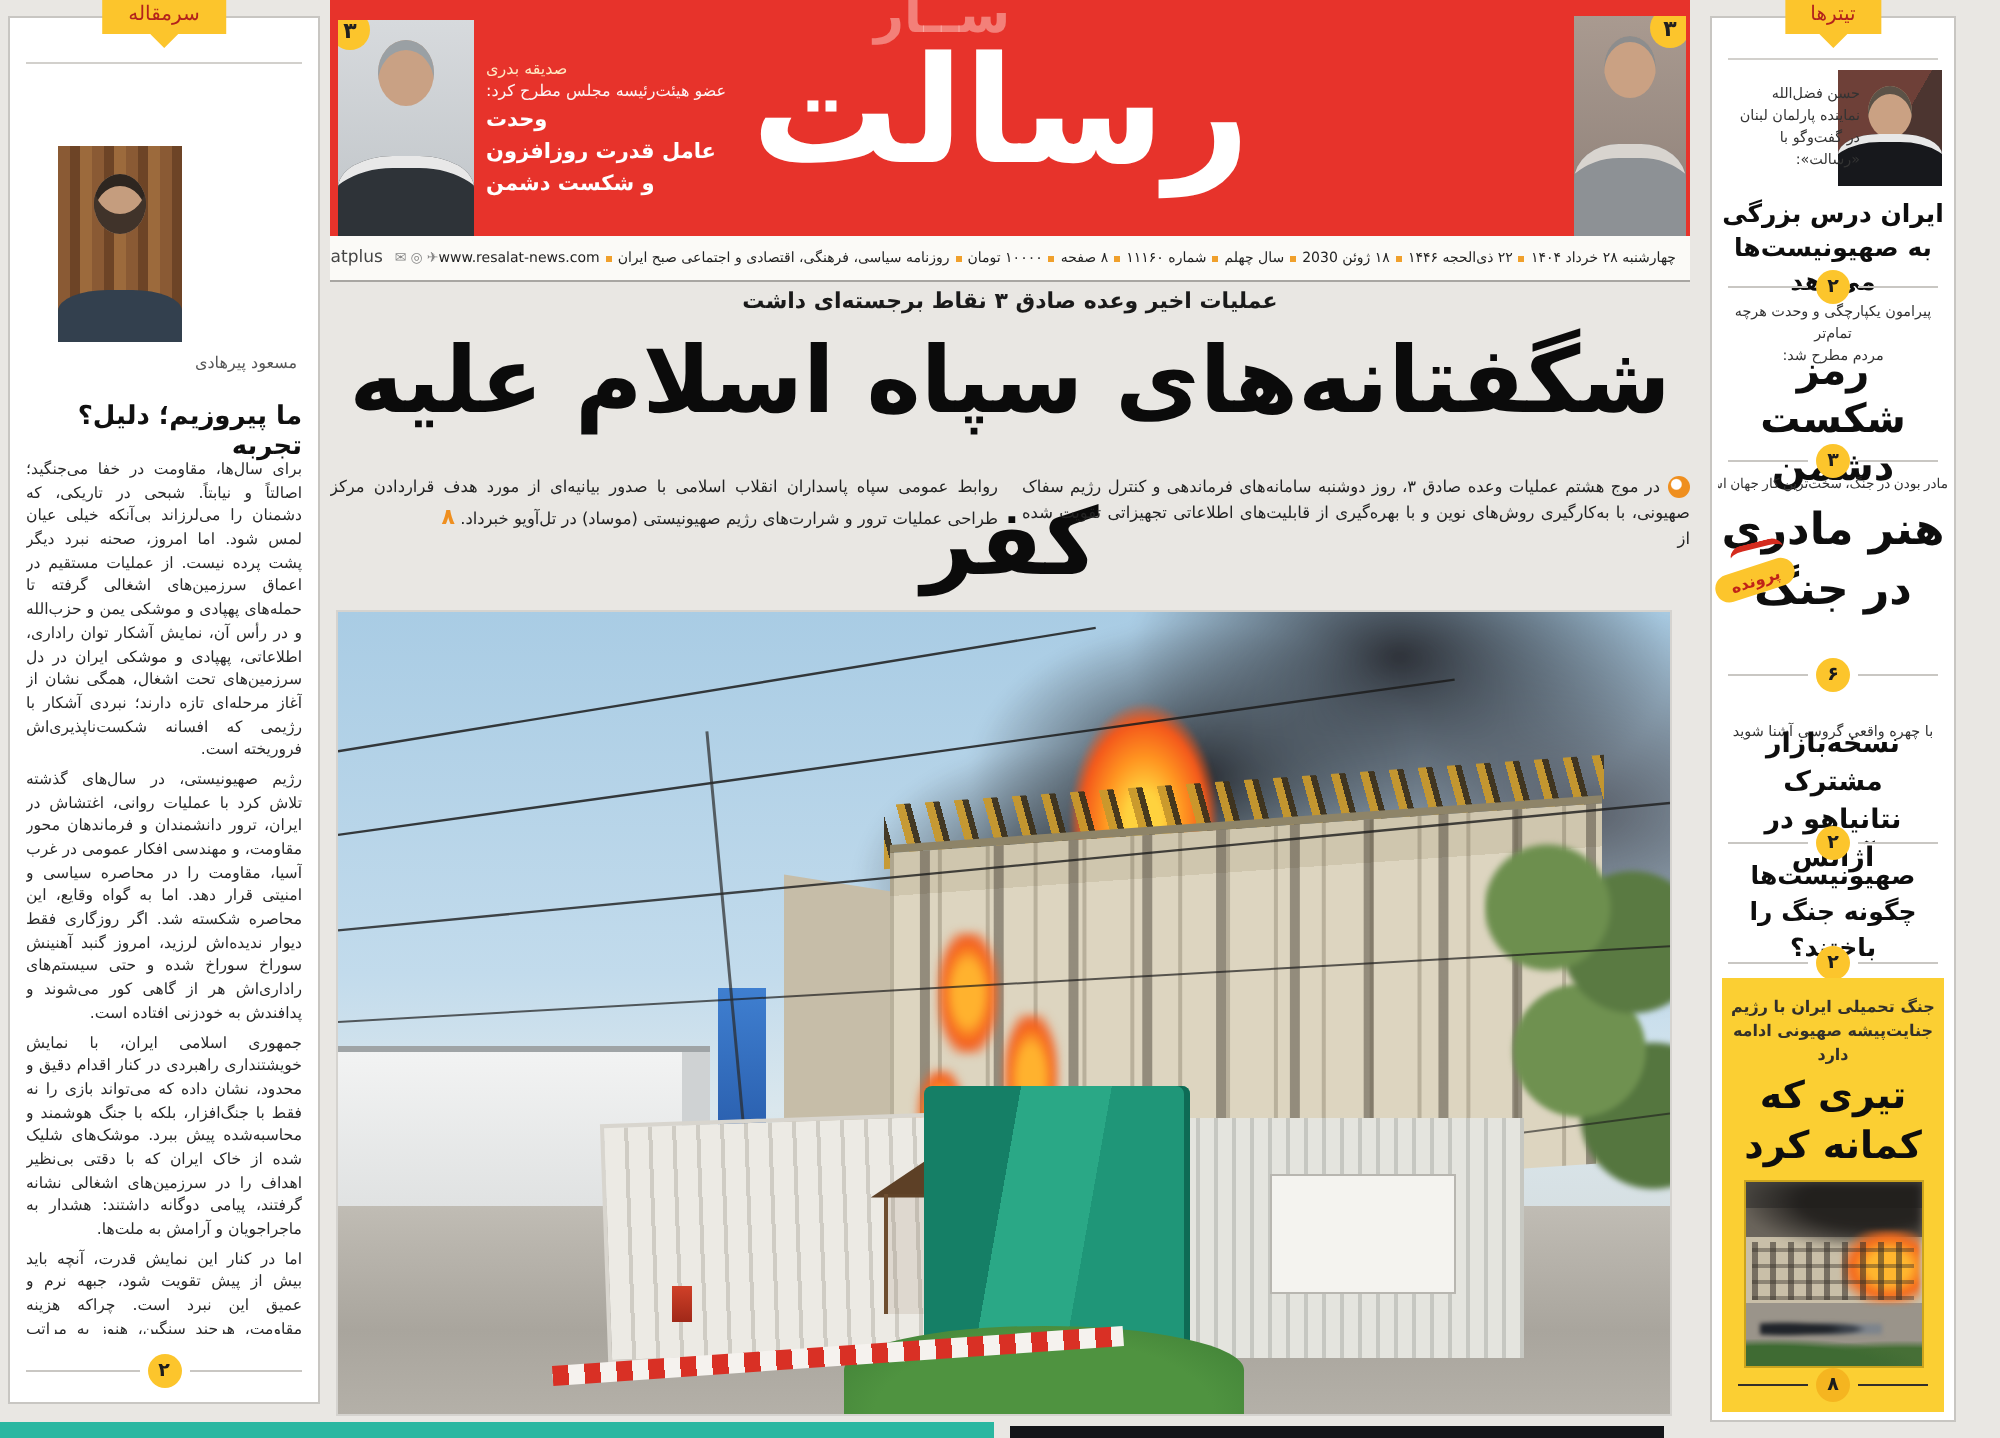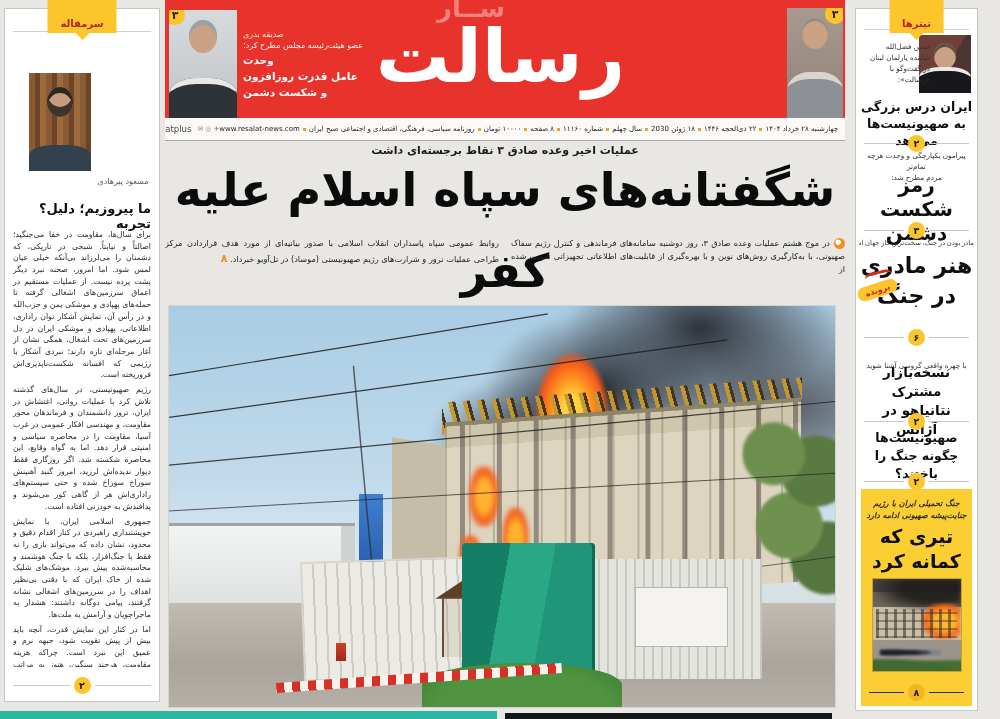--- a/index.html
+++ b/index.html
@@ -6,22 +6,22 @@
   body {
     width:1000px; height:719px; position:relative; overflow:hidden;
     background:#e9e7e3; font-family:"DejaVu Sans", sans-serif; direction:rtl;
   }
   .pre { white-space:pre-line; }
 
   
   .card { position:absolute; background:#fff; border:1px solid #c8c6c2; }
   .yellow-tab {
     position:absolute; top:-9px; left:50%; transform:translateX(-50%);
-    background:#fcc52c; color:#b3231c; font-size:10px; font-weight:bold;
-    padding:19px 13px 4px; z-index:5; line-height:1;
+    background:#fcc52c; color:#b3231c; font-size:10px; font-weight:normal;
+    padding:3px 13px 4px; z-index:5; line-height:1;
   }
   .yellow-tab::after {
     content:""; position:absolute; top:100%; left:50%; transform:translateX(-50%);
     border:7px solid transparent; border-top-color:#fcc52c; border-bottom:0;
   }
   .card-rule { position:absolute; left:8px; right:8px; border-top:1px solid #d2d0cc; }
   .pref { position:absolute; left:8px; right:8px; display:flex; align-items:center; gap:4px; }
   .pref .line { flex:1; border-top:1px solid #c9c7c3; }
   .pref .num {
     width:17px; height:17px; border-radius:50%; background:#fcc52c; color:#1c1c1c;
@@ -171,21 +171,21 @@
               transform:rotate(-18deg); z-index:3; }
   #sb-swoosh { position:absolute; left:9px; top:262px; width:27px; height:11px;
                border-top:3px solid #d42b1e; border-radius:50%/100%; transform:rotate(-14deg); }
   #sb4-kicker { top:352px; }
   #sb4-title { top:354px; font-size:13.5px; line-height:1.4; }
   #sb5-title { top:420px; font-size:12.5px; line-height:1.45; }
   #pref1 { top:126px; } #pref2 { top:213px; } #pref3 { top:320px; }
   #pref4 { top:404px; } #pref5 { top:464px; }
 
   #ybox { position:absolute; left:5px; right:5px; top:480px; height:217px; background:#fbcf33; padding-top:9px; }
-  #ybox-kicker { text-align:center; font-size:8px; font-weight:bold; line-height:1.5; color:#33302a;font-style:italic; }
+  #ybox-kicker { text-align:center; font-size:8px; font-weight:bold; line-height:1.5; color:#33302a; }
   #ybox-title { text-align:center; font-size:19px; font-weight:bold; line-height:1.3; color:#0e0e0e; margin-top:2px; }
   #ybox-photo { position:relative; width:90px; height:94px; margin:5px auto 0; overflow:hidden; border:1px solid #caa31e;
     background:linear-gradient(180deg,#4a4742 0 14%, #6b655c 14% 30%, #c9bfa8 30% 66%, #9a948a 66%); }
   #ybox-photo > div { position:absolute; }
   #yb-smoke { left:0; top:0; width:100%; height:36%; filter:blur(2px);
     background:radial-gradient(ellipse at 70% 30%, rgba(30,28,26,.9) 0 40%, transparent 75%); }
   #yb-fire { left:55%; top:26%; width:45%; height:40%; filter:blur(1px);
     background:radial-gradient(ellipse at 60% 50%, #ffb62e 0 30%, #f46a1c 55%, transparent 80%); }
   #yb-windows { left:4%; top:32%; width:92%; height:32%;
     background:repeating-linear-gradient(90deg, rgba(50,44,38,.55) 0 3px, transparent 3px 9px),

